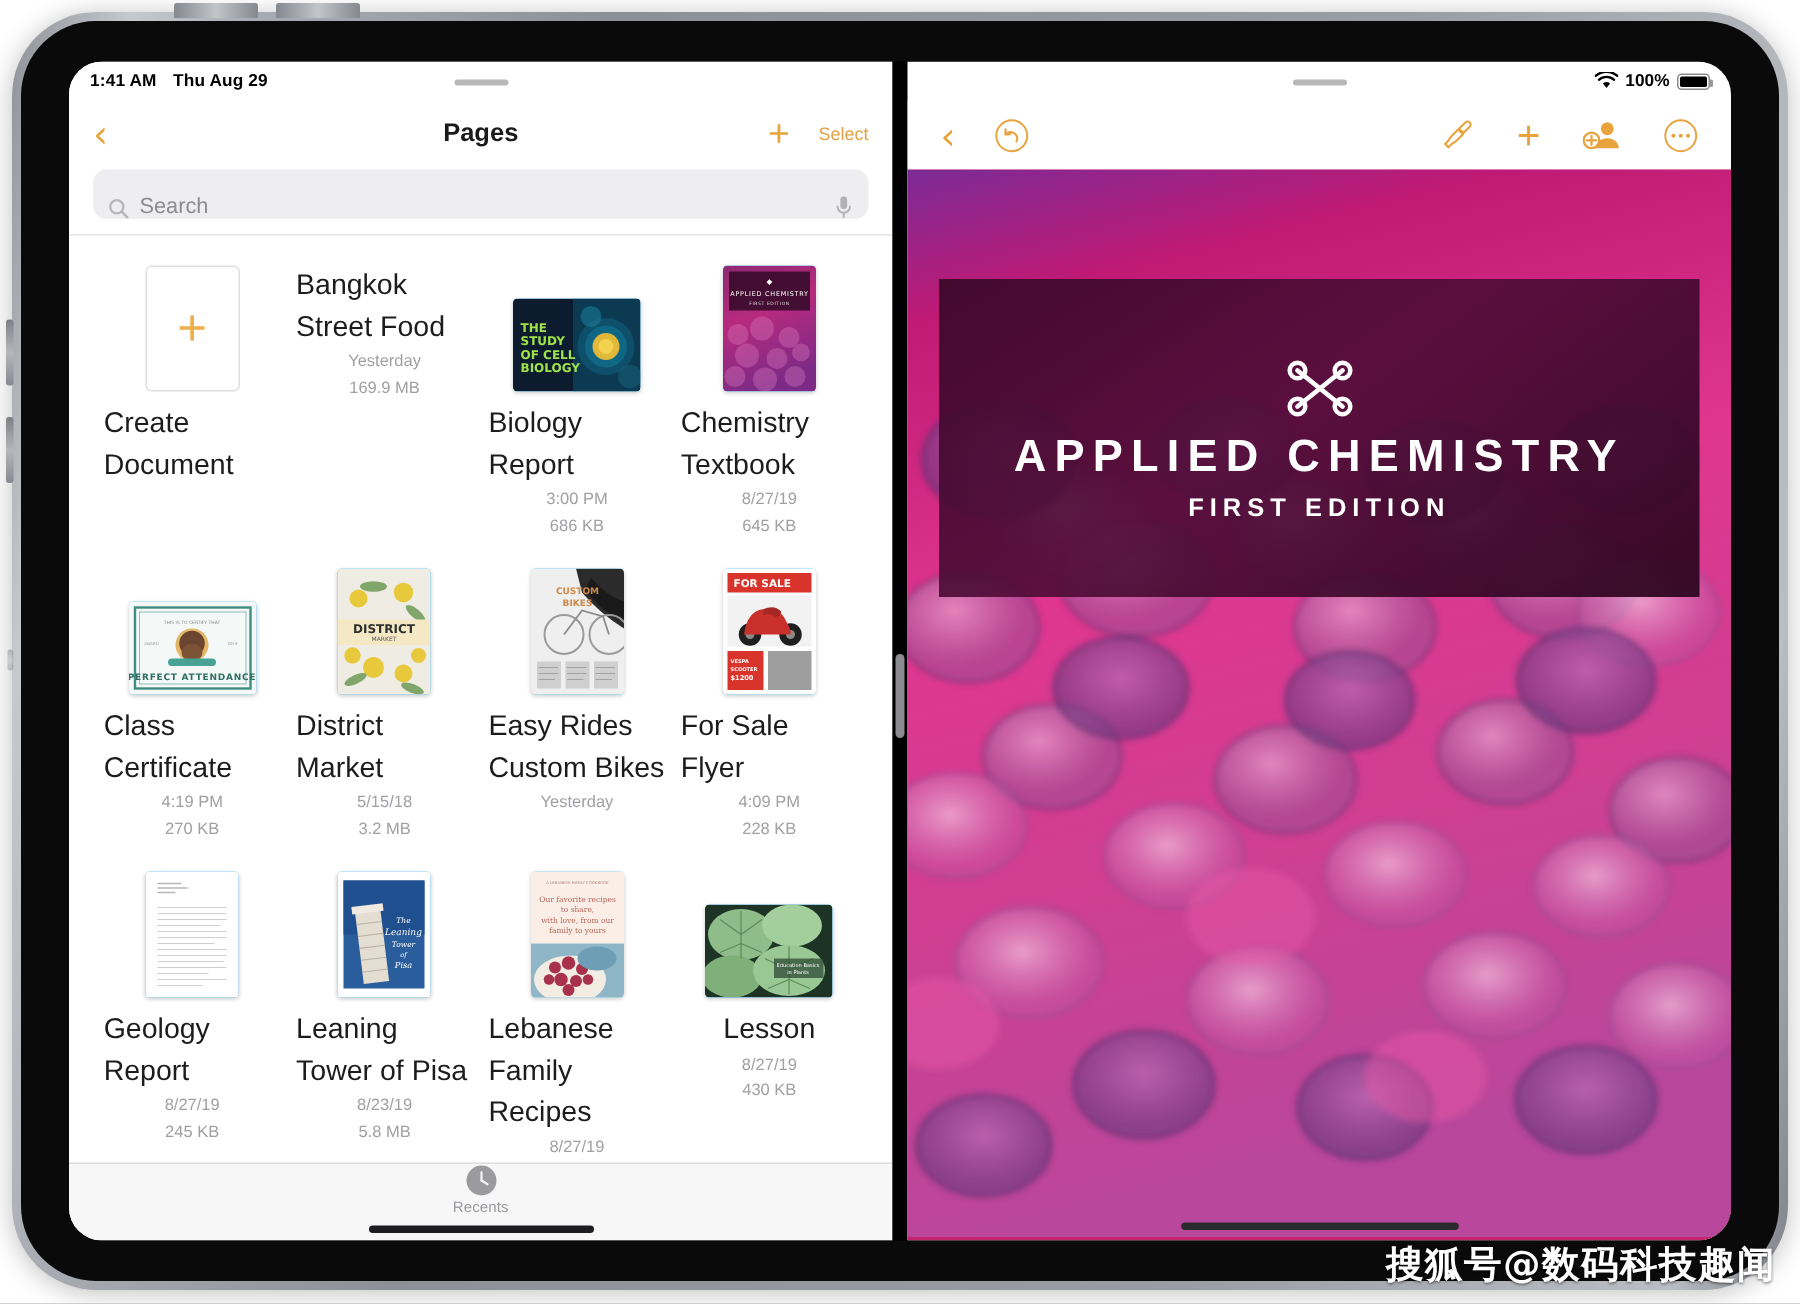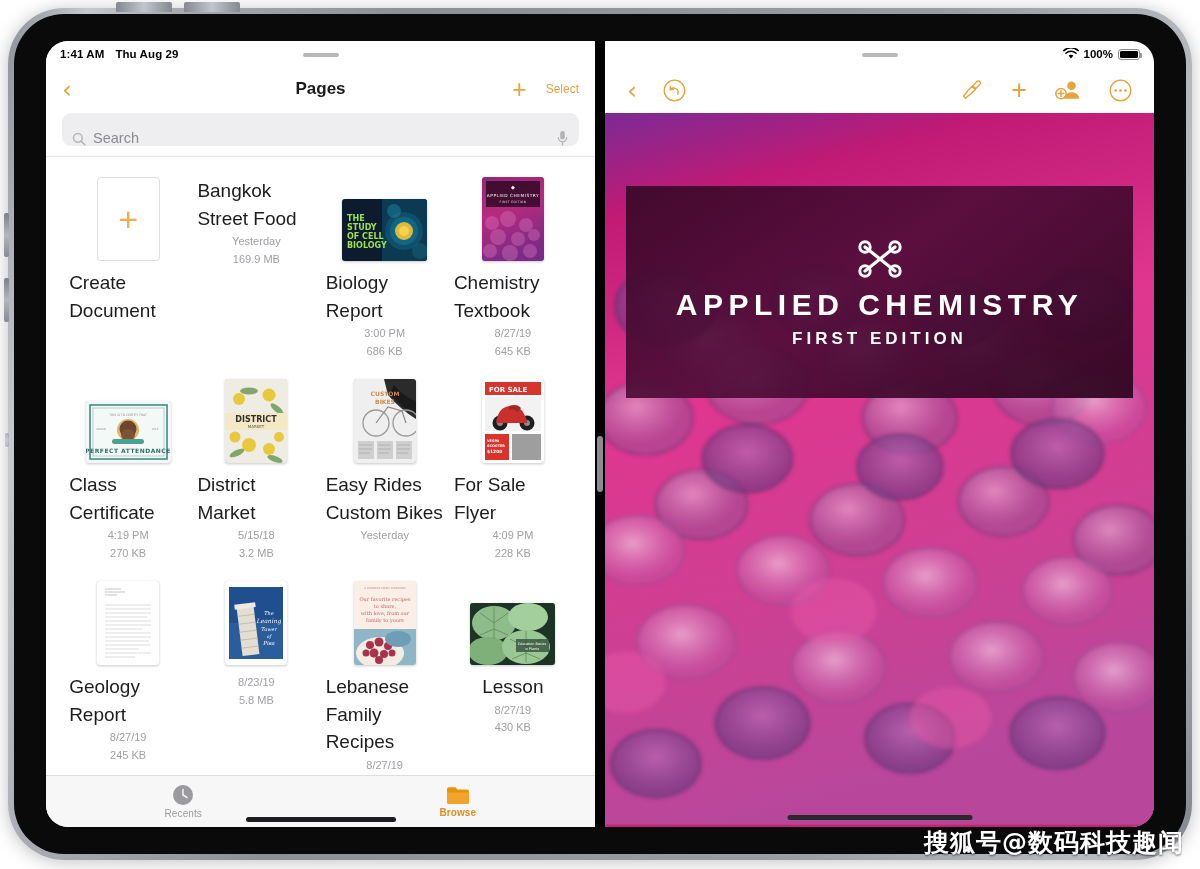--- a/index.html
+++ b/index.html
@@ -169,21 +169,21 @@
     width: 63px; height: 84px; border: 1px solid #dfdfe2; border-radius: 4px;
     background: #fff; display: flex; align-items: center; justify-content: center;
   }
   .create-plus { font-size: 34px; color: #eeb04a; font-weight: 200; line-height: 1; }
 
   
   .tabbar {
     height: 52px; flex: none;
     background: #f7f7f7;
     border-top: 1px solid #dededf;
-    display: flex; align-items: center;
+    display: flex; align-items: flex-start;
     position: relative;
   }
   .tab {
     flex: 1; display: flex; flex-direction: column; align-items: center; gap: 2px;
     cursor: pointer;
   }
   .tab-label { font-size: 10px; letter-spacing: .1px; }
   .tab-recents .tab-label { color: #9a9a9f; }
   .tab-browse .tab-label { color: #e08c20; font-weight: 600; }
   .home-indicator {
@@ -548,20 +548,21 @@
                     </g>
                   </g>
                   <text x="44" y="34" font-size="5" font-family="DejaVu Serif" fill="#fff" text-anchor="middle" font-style="italic">The</text>
                   <text x="44" y="42" font-size="6" font-family="DejaVu Serif" fill="#fff" text-anchor="middle" font-style="italic">Leaning</text>
                   <text x="44" y="50" font-size="5" font-family="DejaVu Serif" fill="#fff" text-anchor="middle" font-style="italic">Tower</text>
                   <text x="44" y="57" font-size="4.5" font-family="DejaVu Serif" fill="#fff" text-anchor="middle" font-style="italic">of</text>
                   <text x="44" y="64" font-size="5.5" font-family="DejaVu Serif" fill="#fff" text-anchor="middle" font-style="italic">Pisa</text>
                 </svg>
               </div>
             </div>
+            <div class="doc-title">Leaning Tower of Pisa</div>
             <div class="doc-meta">8/23/19</div>
             <div class="doc-meta">5.8 MB</div>
           </div>
 
           <div class="doc-cell">
             <div class="thumb-box">
               <div class="thumb" style="width:62px;height:84px;">
                 <svg width="62" height="84" viewBox="0 0 62 84">
                   <rect width="62" height="84" fill="#fff"></rect>
                   <rect x="0" y="0" width="62" height="48" fill="#fbeee6"></rect>
@@ -685,27 +686,20 @@
       </div>
 
       <div class="tabbar">
         <div class="tab tab-recents">
           <svg width="22" height="22" viewBox="0 0 22 22">
             <circle cx="11" cy="11" r="10" fill="#9a9a9f"></circle>
             <line x1="11" y1="11" x2="11" y2="5.4" stroke="#f2f2f2" stroke-width="1.5" stroke-linecap="round"></line>
             <line x1="11" y1="11" x2="15" y2="13.5" stroke="#f2f2f2" stroke-width="1.5" stroke-linecap="round"></line>
           </svg>
           <span class="tab-label">Recents</span>
-        </div>
-        <div class="tab tab-browse">
-          <svg width="24" height="20" viewBox="0 0 24 20">
-            <path d="M1 4.2a2 2 0 0 1 2-2h6.3l2.1 2.4H21a2 2 0 0 1 2 2V17a2 2 0 0 1-2 2H3a2 2 0 0 1-2-2z" fill="#e8920e"></path>
-            <path d="M1 7.6h22V17a2 2 0 0 1-2 2H3a2 2 0 0 1-2-2z" fill="#f2a32a"></path>
-          </svg>
-          <span class="tab-label">Browse</span>
         </div>
         <div class="home-indicator"></div>
       </div>
     </div>
 
     <div id="divider">
       <div id="split-handle"></div>
     </div>
 
     <div id="pane-right">

